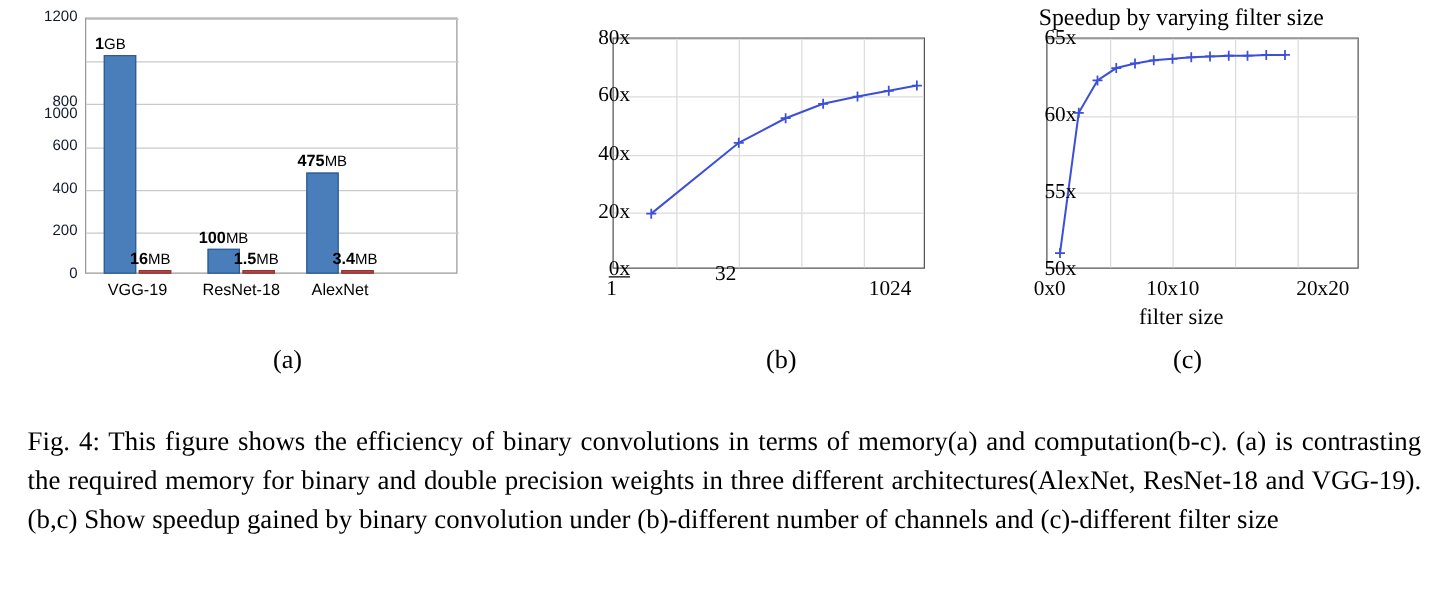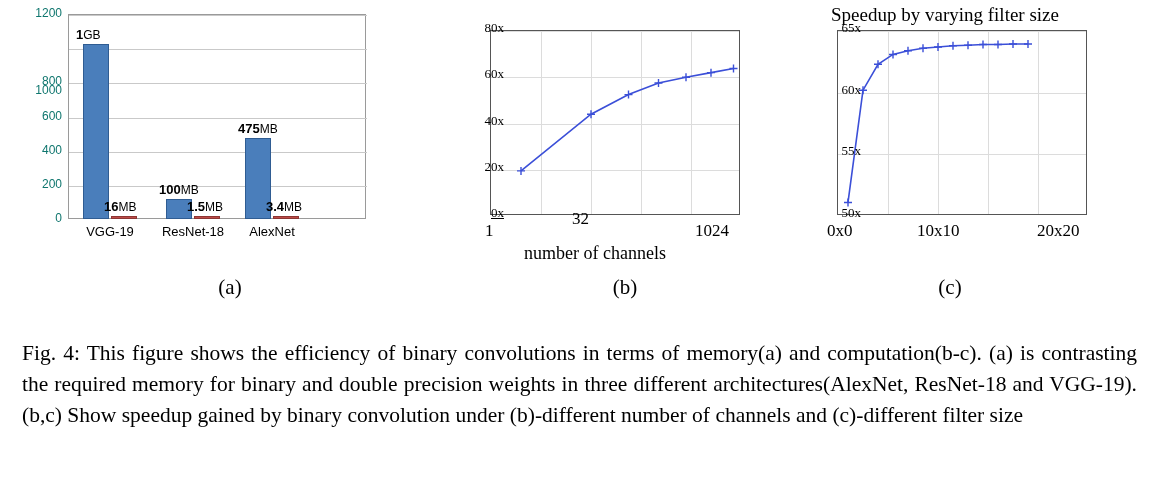--- a/index.html
+++ b/index.html
@@ -49,21 +49,21 @@
     height: 1px;
     background: #c9c9c9;
   }
   #panel-a .ytick {
     position: absolute;
     right: 348px;
     width: 46px;
     text-align: right;
     font-family: "Liberation Sans", sans-serif;
     font-size: 12px;
-    color: #0f766e;
+    color: #0f172a;
     transform: translateY(-8px);
   }
   #panel-a .xlabel {
     position: absolute;
     top: 218px;
     font-family: Liberation Sans, sans-serif;
     font-size: 13px;
     text-align: center;
     color: #000;
   }
@@ -155,21 +155,21 @@
     position: absolute;
     background: #dcdcdc;
   }
   .lp-grid-v { width: 1px; top: 0; bottom: 0; }
   .lp-grid-h { height: 1px; left: 0; right: 0; }
 
   .lp-ytick {
     position: absolute;
     text-align: right;
     font-family: "Liberation Serif", serif;
-    font-size: 13px;
+    font-size: 17px;
     color: #000;
     transform: translateY(-10px);
   }
   #panel-b .lp-ytick { right: 256px; width: 54px; }
   #panel-c .lp-ytick { right: 254px; width: 54px; }
 
   .lp-xtick {
     position: absolute;
     font-family: "Liberation Serif", serif;
     font-size: 17px;
@@ -292,21 +292,20 @@
     <div id="b-axis">
         <div class="lp-ytick" style="top: 215px; text-decoration: underline;">0x</div>
         <div class="lp-ytick" style="top: 168.75px;">20x</div>
         <div class="lp-ytick" style="top: 122.5px;">40x</div>
         <div class="lp-ytick" style="top: 76.25px;">60x</div>
         <div class="lp-ytick" style="top: 30px;">80x</div>
         <div class="lp-xtick" style="top: 221px; left: 55px;">1</div>
         <div class="lp-xtick" style="top: 209px; left: 142px;">32</div>
         <div class="lp-xtick" style="top: 221px; left: 265px;">1024</div>
       </div>
-    <div class="lp-xlabel">number of channels</div>
   </div>
 
   <div id="panel-c" class="lineplot">
     <div class="lp-title">Speedup by varying filter size</div>
     <div class="lp-box">
       <div class="lp-inner" id="c-inner"></div>
     <div class="lp-grid-h" style="top: 123.333px;"></div>
         <div class="lp-grid-h" style="top: 61.6667px;"></div>
         <div class="lp-grid-h" style="top: 0px;"></div>
         <div class="lp-grid-v" style="left: 50px;"></div>
@@ -332,20 +331,21 @@
       </div>
     <div id="c-axis">
         <div class="lp-ytick" style="top: 215px;">50x</div>
         <div class="lp-ytick" style="top: 153.333px;">55x</div>
         <div class="lp-ytick" style="top: 91.6667px;">60x</div>
         <div class="lp-ytick" style="top: 30px;">65x</div>
         <div class="lp-xtick" style="top: 221px; left: 52px;">0x0</div>
         <div class="lp-xtick" style="top: 221px; left: 142px;">10x10</div>
         <div class="lp-xtick" style="top: 221px; left: 262px;">20x20</div>
       </div>
+    <div class="lp-xlabel">filter size</div>
   </div>
 
   <div class="subcaption" id="cap-a">(a)</div>
   <div class="subcaption" id="cap-b">(b)</div>
   <div class="subcaption" id="cap-c">(c)</div>
 </div>
 
 <div id="caption">Fig. 4: This figure shows the efficiency of binary convolutions in terms of memory(a) and computation(b-c). (a) is contrasting the required memory for binary and double precision weights in three different architectures(AlexNet, ResNet-18 and VGG-19). (b,c) Show speedup gained by binary convolution under (b)-different number of channels and (c)-different filter size</div>
 
 </body></html>

